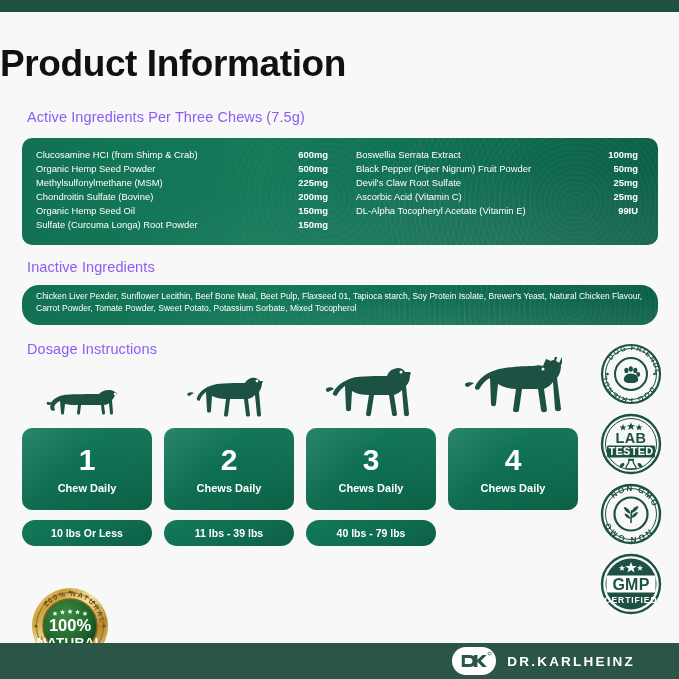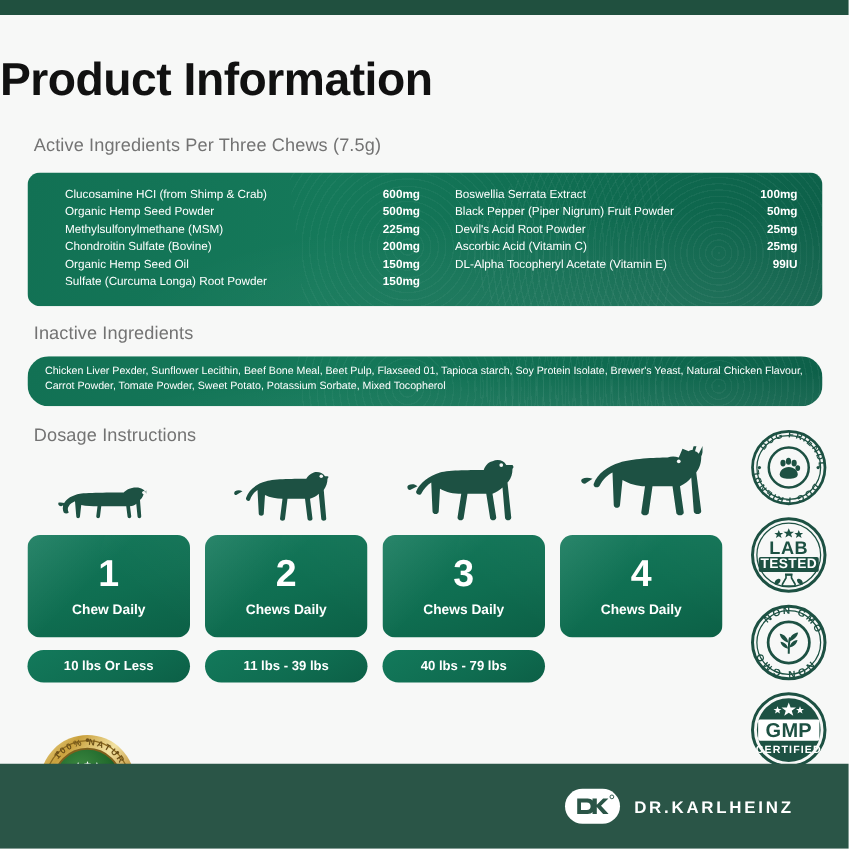--- a/index.html
+++ b/index.html
@@ -18,21 +18,21 @@
     position: absolute;
     top: 0; left: 0;
     width: 679px;
     height: 12px;
     background: #20503f;
   }
   .footerbar {
     position: absolute;
     left: 0; bottom: 0;
     width: 679px;
-    height: 68px;
+    height: 36px;
     background: #2a5547;
   }
   .footer-brand {
     position: absolute;
     right: 44px;
     top: 50%;
     transform: translateY(-50%);
     display: flex;
     align-items: center;
     gap: 11px;
@@ -64,21 +64,21 @@
     text-align: left;
     font-size: 37px;
     font-weight: bold;
     color: #111111;
     letter-spacing: -0.4px;
   }
 
   
   .section-heading {
     font-size: 14.5px;
-    color: #737373;
+    color: #8b5cf6;
     font-weight: normal;
     letter-spacing: 0.1px;
   }
 
   
   .green-panel {
     position: absolute;
     border-radius: 10px;
     background:
       radial-gradient(120% 150% at 78% 110%, rgba(255,255,255,.09) 0%, rgba(255,255,255,0) 55%),
@@ -115,21 +115,21 @@
   
   #active-heading { position: absolute; top: 109px; left: 27px; }
   #active-panel {
     top: 138px; left: 22px;
     width: 636px; height: 107px;
   }
   .ing-cols {
     position: relative;
     z-index: 2;
     display: flex;
-    padding: 10px 18px 0 30px;
+    padding: 10px 18px 0 14px;
   }
   .ing-col { width: 50%; padding-right: 10px; }
   .ing-col.right { padding-left: 18px; padding-right: 2px; }
   .ing-row {
     display: flex;
     justify-content: space-between;
     align-items: baseline;
     color: #ffffff;
     font-size: 9.4px;
     line-height: 13.9px;
@@ -297,21 +297,21 @@
     <div class="ing-col right">
       <div class="ing-row">
         <span class="ing-name">Boswellia Serrata Extract</span>
         <span class="ing-amount">100mg</span>
       </div>
       <div class="ing-row">
         <span class="ing-name">Black Pepper (Piper Nigrum) Fruit Powder</span>
         <span class="ing-amount">50mg</span>
       </div>
       <div class="ing-row">
-        <span class="ing-name">Devil's Acid Root Powder</span>
+        <span class="ing-name">Devil's Claw Root Sulfate</span>
         <span class="ing-amount">25mg</span>
       </div>
       <div class="ing-row">
         <span class="ing-name">Ascorbic Acid (Vitamin C)</span>
         <span class="ing-amount">25mg</span>
       </div>
       <div class="ing-row">
         <span class="ing-name">DL-Alpha Tocopheryl Acetate (Vitamin E)</span>
         <span class="ing-amount">99IU</span>
       </div>

